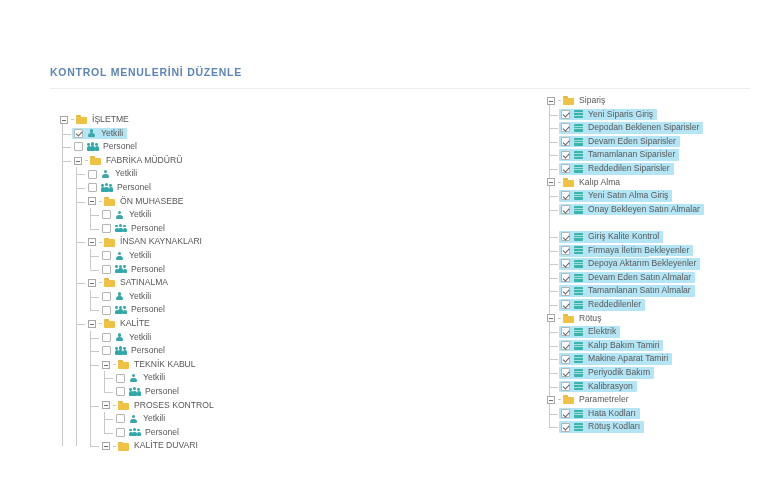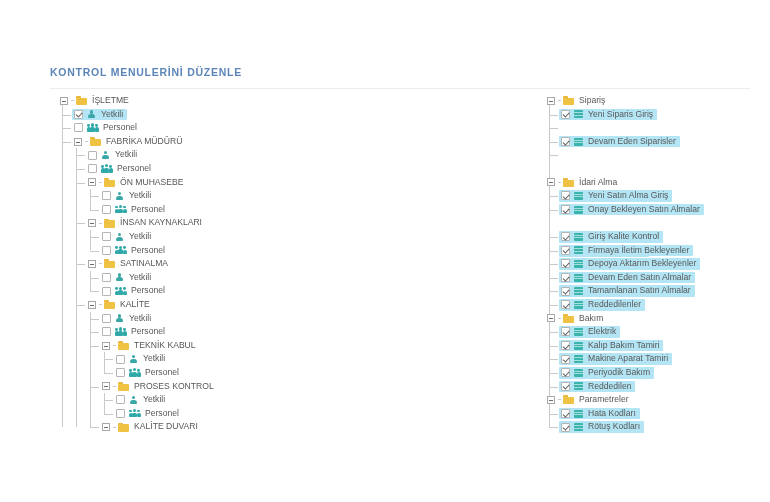--- a/index.html
+++ b/index.html
@@ -266,21 +266,21 @@
 </head>
 <body>
 
 <div class="page">
 
   <div class="page-title">KONTROL MENULERİNİ DÜZENLE</div>
 
   <div class="divider"></div>
 
   <div class="columns">
-    <div class="tree-col left" id="left-tree" style="height: 340px;">
+    <div class="tree-col left" id="left-tree" style="height: 340px; margin-top: 19px;">
         <div class="vline" style="left: 4px; top: 13.6px; height: 319.6px;"></div>
         <div class="vline" style="left: 18px; top: 54.4px; height: 278.8px;"></div>
         <div class="vline" style="left: 32px; top: 95.2px; height: 20.4px;"></div>
         <div class="vline" style="left: 32px; top: 136px; height: 20.4px;"></div>
         <div class="vline" style="left: 32px; top: 176.8px; height: 20.4px;"></div>
         <div class="vline" style="left: 32px; top: 217.6px; height: 115.6px;"></div>
         <div class="vline" style="left: 46px; top: 258.4px; height: 20.4px;"></div>
         <div class="vline" style="left: 46px; top: 299.2px; height: 20.4px;"></div>
         <div class="vline" style="left: 4px; top: 6.8px; height: 326.4px;"></div>
         <div class="node" style="position: absolute; left: 0px; top: 0px; width: 100%;">
@@ -673,44 +673,68 @@
           <div class="row-inner" style="left: 14px;">
             <div class="pill">
               <span class="cbox checked"></span>
               <span class="ic-page"></span>
               <span class="label">Yeni Siparis Giriş</span>
             </div>
           </div>
         </div>
         <div class="node" style="position: absolute; left: 0px; top: 27.2px; width: 100%;">
           <div class="elbow" style="left: 4px;"></div>
+          <div class="row-inner" style="left: 14px;">
+            <div class="pill">
+              <span class="cbox checked"></span>
+              <span class="ic-page"></span>
+              <span class="label">Depodan Beklenen Siparisler</span>
+            </div>
+          </div>
         </div>
         <div class="node" style="position: absolute; left: 0px; top: 40.8px; width: 100%;">
           <div class="elbow" style="left: 4px;"></div>
           <div class="row-inner" style="left: 14px;">
             <div class="pill">
               <span class="cbox checked"></span>
               <span class="ic-page"></span>
               <span class="label">Devam Eden Siparisler</span>
             </div>
           </div>
         </div>
         <div class="node" style="position: absolute; left: 0px; top: 54.4px; width: 100%;">
           <div class="elbow" style="left: 4px;"></div>
+          <div class="row-inner" style="left: 14px;">
+            <div class="pill">
+              <span class="cbox checked"></span>
+              <span class="ic-page"></span>
+              <span class="label">Tamamlanan Siparisler</span>
+            </div>
+          </div>
+        </div>
+        <div class="node" style="position: absolute; left: 0px; top: 68px; width: 100%;">
+          <div class="elbow" style="left: 4px;"></div>
+          <div class="row-inner" style="left: 14px;">
+            <div class="pill">
+              <span class="cbox checked"></span>
+              <span class="ic-page"></span>
+              <span class="label">Reddedilen Siparisler</span>
+            </div>
+          </div>
         </div>
         <div class="node" style="position: absolute; left: 0px; top: 81.6px; width: 100%;">
           <div class="row-inner" style="left: 0px;">
             <div class="plain">
               <span class="expander"></span>
               <span style="width: 3px; height: 1px; background: rgb(201, 201, 201); flex: 0 0 auto; margin-right: 2px;"></span>
               <span class="folder">
                 <span class="tab"></span>
                 <span class="body"></span>
               </span>
-              <span class="label folder-label">İdari Alma</span>
+              <span class="label folder-label">Kalıp Alma</span>
             </div>
           </div>
         </div>
         <div class="node" style="position: absolute; left: 0px; top: 95.2px; width: 100%;">
           <div class="elbow" style="left: 4px;"></div>
           <div class="row-inner" style="left: 14px;">
             <div class="pill">
               <span class="cbox checked"></span>
               <span class="ic-page"></span>
               <span class="label">Yeni Satın Alma Giriş</span>
@@ -799,21 +823,21 @@
         </div>
         <div class="node" style="position: absolute; left: 0px; top: 217.6px; width: 100%;">
           <div class="row-inner" style="left: 0px;">
             <div class="plain">
               <span class="expander"></span>
               <span style="width: 3px; height: 1px; background: rgb(201, 201, 201); flex: 0 0 auto; margin-right: 2px;"></span>
               <span class="folder">
                 <span class="tab"></span>
                 <span class="body"></span>
               </span>
-              <span class="label folder-label">Bakım</span>
+              <span class="label folder-label">Rötuş</span>
             </div>
           </div>
         </div>
         <div class="node" style="position: absolute; left: 0px; top: 231.2px; width: 100%;">
           <div class="elbow" style="left: 4px;"></div>
           <div class="row-inner" style="left: 14px;">
             <div class="pill">
               <span class="cbox checked"></span>
               <span class="ic-page"></span>
               <span class="label">Elektrik</span>
@@ -849,21 +873,21 @@
               <span class="label">Periyodik Bakım</span>
             </div>
           </div>
         </div>
         <div class="node" style="position: absolute; left: 0px; top: 285.6px; width: 100%;">
           <div class="elbow" style="left: 4px;"></div>
           <div class="row-inner" style="left: 14px;">
             <div class="pill">
               <span class="cbox checked"></span>
               <span class="ic-page"></span>
-              <span class="label">Reddedilen</span>
+              <span class="label">Kalibrasyon</span>
             </div>
           </div>
         </div>
         <div class="node" style="position: absolute; left: 0px; top: 299.2px; width: 100%;">
           <div class="row-inner" style="left: 0px;">
             <div class="plain">
               <span class="expander"></span>
               <span style="width: 3px; height: 1px; background: rgb(201, 201, 201); flex: 0 0 auto; margin-right: 2px;"></span>
               <span class="folder">
                 <span class="tab"></span>

